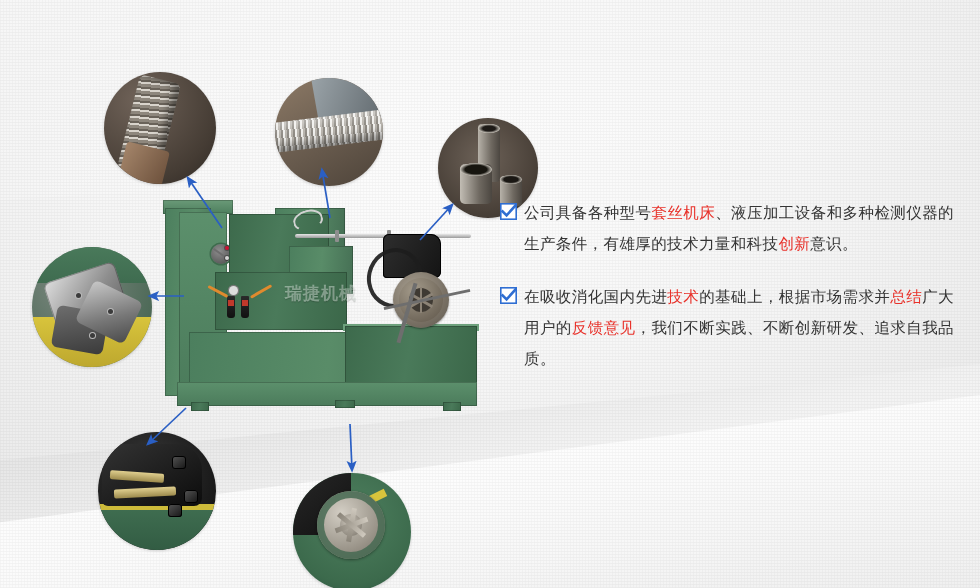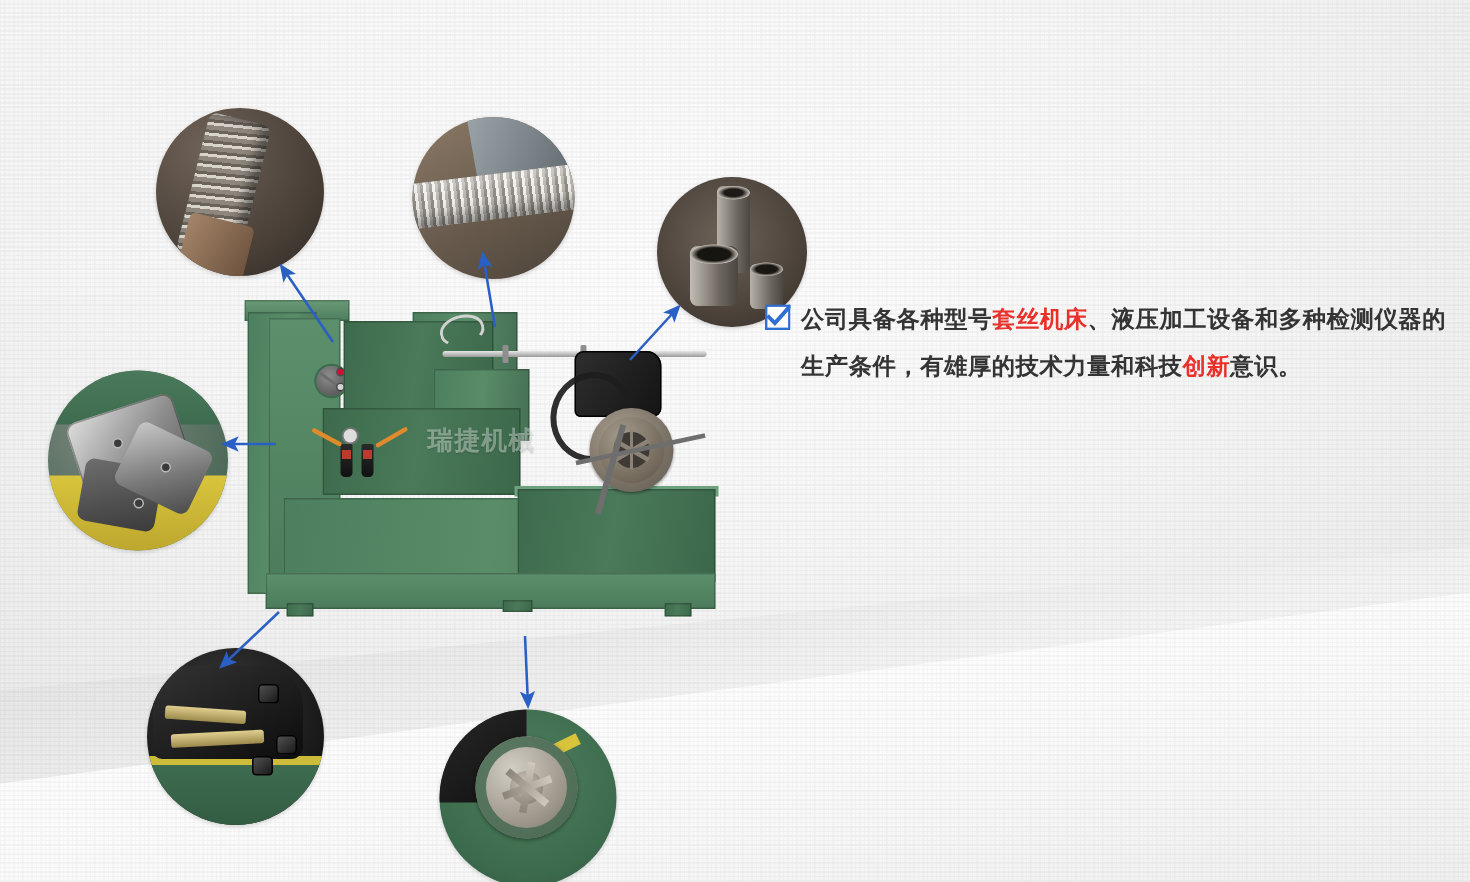--- a/index.html
+++ b/index.html
@@ -194,21 +194,21 @@
     position:absolute;inset:0;display:flex;align-items:center;justify-content:center;
     font-size:27px;font-weight:700;color:#ffffff;letter-spacing:.5px;
     font-family:"DejaVu Sans","Liberation Sans",sans-serif;
     text-shadow:0 1px 2px rgba(0,20,60,.55);
   }
   .title{
     font-size:25px;font-weight:700;letter-spacing:3px;white-space:nowrap;
     font-family:"DejaVu Sans","Liberation Sans",sans-serif;
   }
 
-  .bullets{position:absolute;left:10px;top:198px;width:470px;font-weight:bold;}
+  .bullets{position:absolute;left:0;top:198px;width:470px;}
   .bullet{display:flex;align-items:flex-start;margin-bottom:22px;}
   .chk{flex:0 0 auto;width:17px;height:17px;margin:5px 7px 0 0;position:relative;}
   .btext{
     font-size:15.5px;line-height:31px;color:#343434;
     font-family:"DejaVu Sans","Liberation Sans",sans-serif;
     letter-spacing:.4px;width:430px;
     text-align:justify;
   }
   .btext .hl{color:#e8312a;}
 </style>
@@ -348,16 +348,27 @@
           <svg viewBox="0 0 17 17" width="17" height="17">
             <rect x="0.8" y="0.8" width="15.4" height="15.4" fill="#ffffff" stroke="#2f6ed2" stroke-width="1.6"></rect>
             <path d="M2.6,8.4 L6.6,12.4 L16.4,1.4" fill="none" stroke="#2f6ed2" stroke-width="2.6" stroke-linecap="square"></path>
           </svg>
         </span>
         <span class="btext">
           <span>公司具备各种型号</span><span class="hl">套丝机床</span><span>、液压加工设备和多种检测仪器的生产条件，有雄厚的技术力量和科技</span><span class="hl">创新</span><span>意识。</span>
         </span>
       </div>
 
+      <div class="bullet">
+        <span class="chk">
+          <svg viewBox="0 0 17 17" width="17" height="17">
+            <rect x="0.8" y="0.8" width="15.4" height="15.4" fill="#ffffff" stroke="#2f6ed2" stroke-width="1.6"></rect>
+            <path d="M2.6,8.4 L6.6,12.4 L16.4,1.4" fill="none" stroke="#2f6ed2" stroke-width="2.6" stroke-linecap="square"></path>
+          </svg>
+        </span>
+        <span class="btext">
+          <span>在吸收消化国内先进</span><span class="hl">技术</span><span>的基础上，根据市场需求并</span><span class="hl">总结</span><span>广大用户的</span><span class="hl">反馈意见</span><span>，我们不断实践、不断创新研发、追求自我品质。</span>
+        </span>
+      </div>
 
     </div>
   </div>
 </div>
 
 </body></html>

